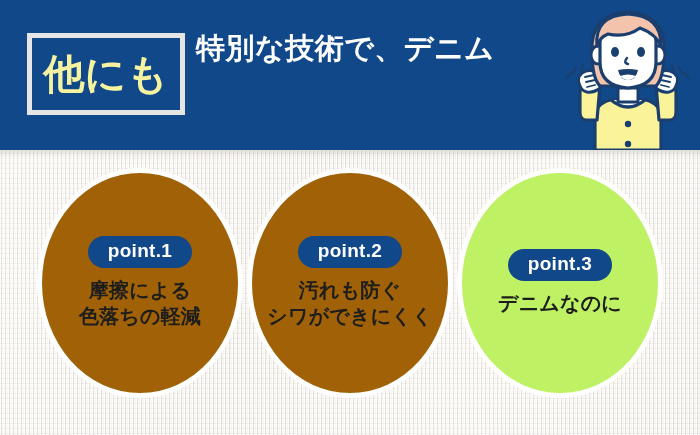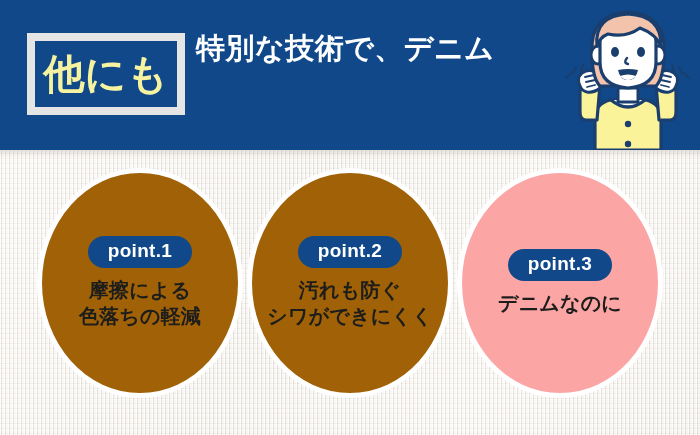--- a/index.html
+++ b/index.html
@@ -52,21 +52,21 @@
     left: 0; top: 0;
     width: 700px; height: 150px;
     background: #10488a;
     overflow: hidden;
   }
 
   .badge-box {
     position: absolute;
     left: 27px; top: 33px;
     width: 158px; height: 82px;
-    border: 8px solid #e5e5e5;
+    border: 5px solid #e5e5e5;
     box-sizing: border-box;
     display: flex;
     align-items: center;
     justify-content: center;
   }
   .badge-box-text {
     color: #f6f3a0;
     font-size: 41px;
     font-weight: bold;
     letter-spacing: 0px;
@@ -109,21 +109,21 @@
     border-radius: 50%;
     border: 5px solid #ffffff;
     box-sizing: border-box;
     display: flex;
     flex-direction: column;
     align-items: center;
     justify-content: center;
   }
   .c1 { left: 37px;  background: #a16207; z-index: 3; }
   .c2 { left: 247px; background: #a16207; z-index: 2; }
-  .c3 { left: 457px; background: #fca5a5; z-index: 1; }
+  .c3 { left: 457px; background: #bef264; z-index: 1; }
 
   .pill {
     background: #10488a;
     color: #ffffff;
     font-size: 19px;
     font-weight: bold;
     letter-spacing: 0.3px;
     padding: 5px 20px 6px 20px;
     border-radius: 16px;
     line-height: 1.1;

